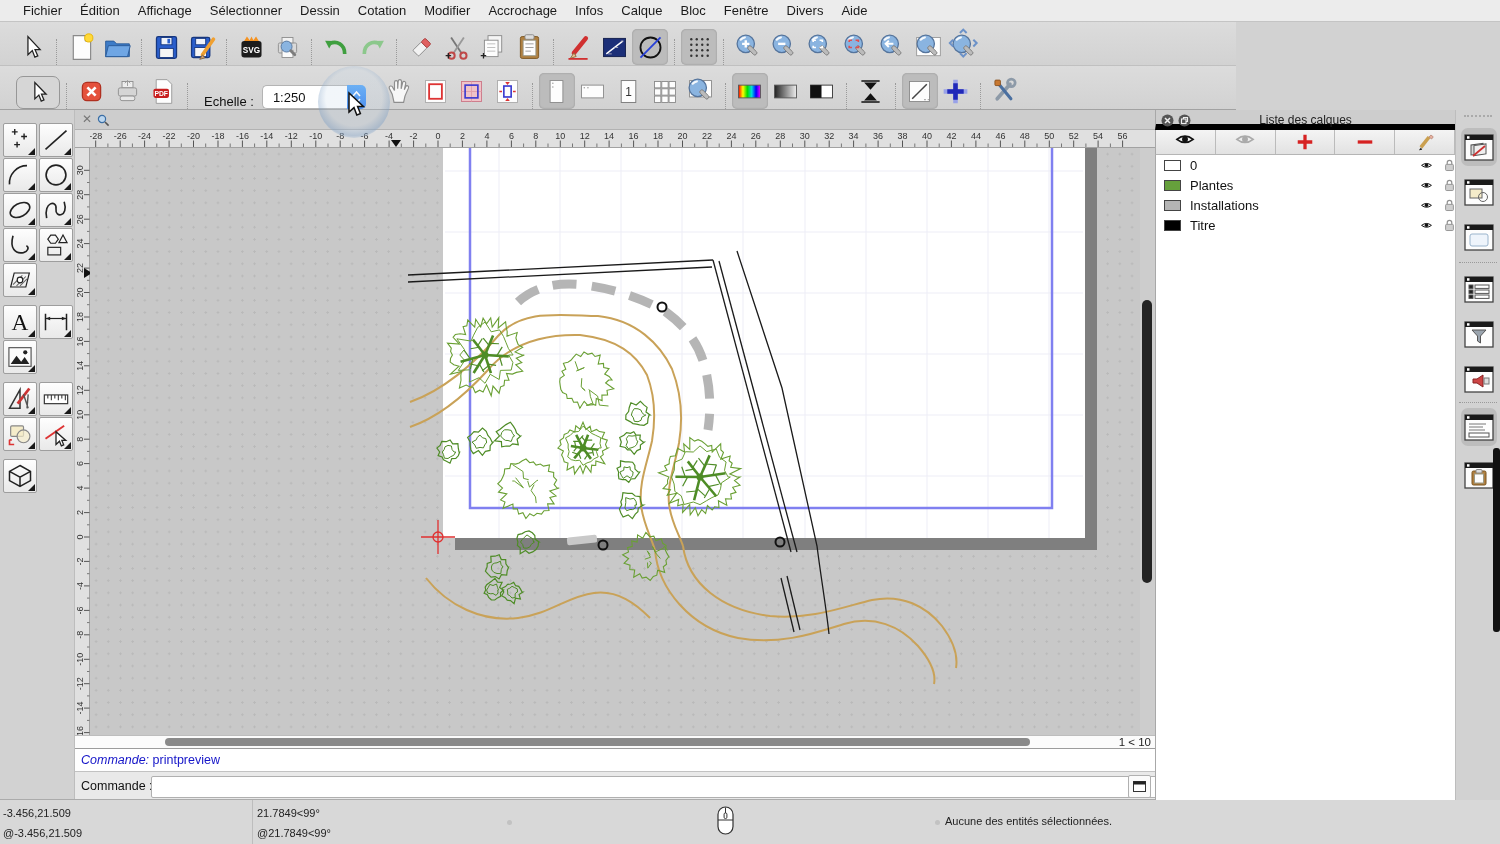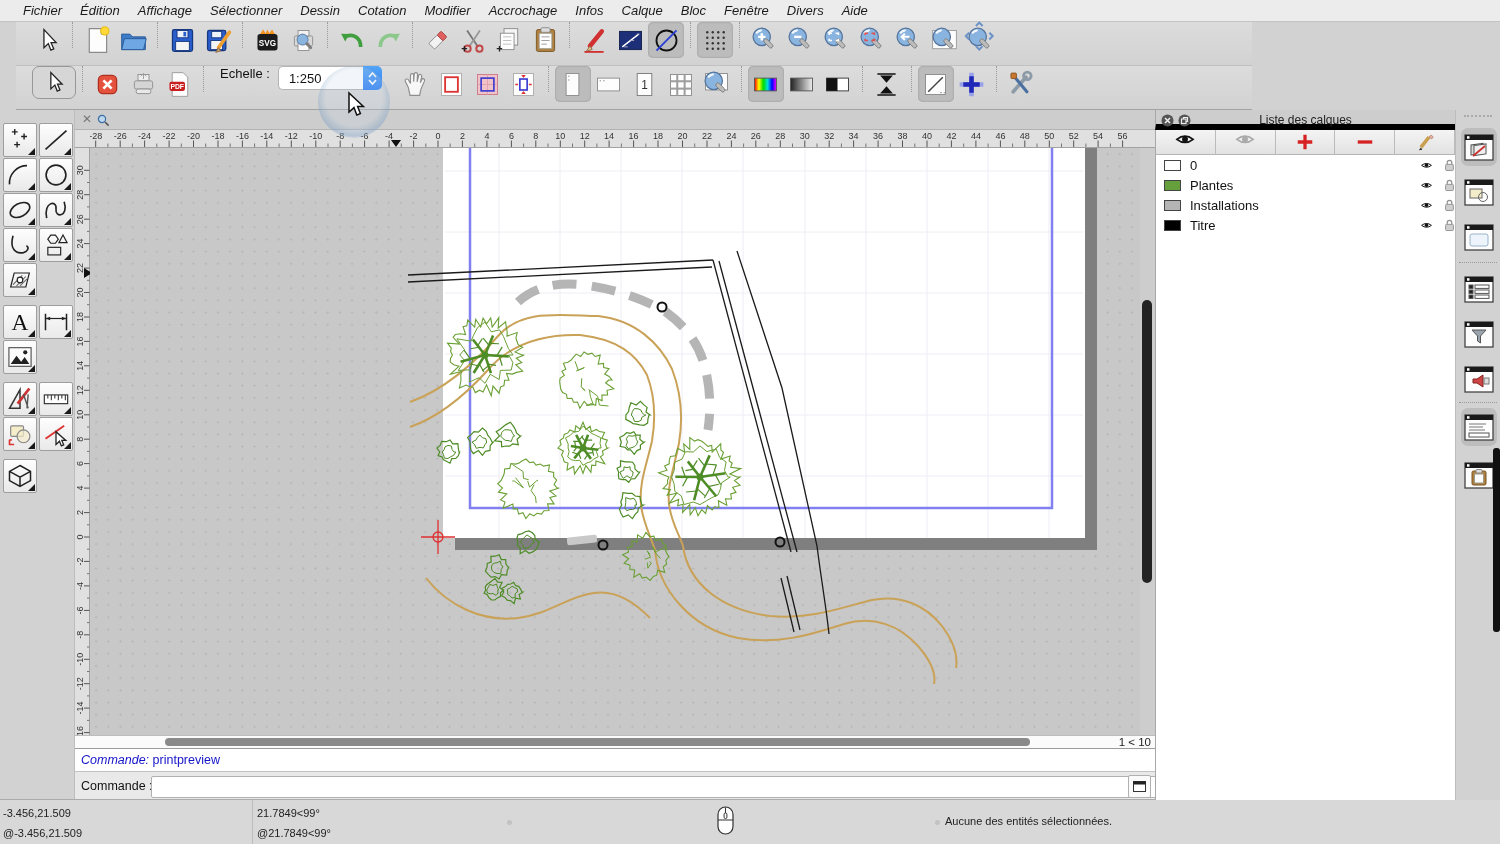--- a/index.html
+++ b/index.html
@@ -3,24 +3,24 @@
 <meta charset="utf-8">
 <style>
   html,body{margin:0;padding:0;}
   body{width:1500px;height:844px;position:relative;overflow:hidden;
        font-family:"Liberation Sans","DejaVu Sans",sans-serif;background:#d2d2d2;
        -webkit-font-smoothing:antialiased;}
   .abs{position:absolute;}
   
   #menu-bar{left:0;top:0;width:1500px;height:22px;background:#ececec;border-bottom:1px solid #c4c4c4;
             display:flex;align-items:center;padding-left:14px;box-sizing:border-box;}
-  .menu-item{font-size:13px;color:#1b1b1b;padding:0 9px;white-space:nowrap;font-style:italic;}
+  .menu-item{font-size:13px;color:#1b1b1b;padding:0 9px;white-space:nowrap;}
   
-  .toolbar{left:16px;width:1236px;height:44px;background:linear-gradient(#dcdcdc,#d2d2d2);
-           display:flex;align-items:flex-start;box-sizing:border-box;}
+  .toolbar{left:0;width:1236px;height:44px;background:linear-gradient(#dcdcdc,#d2d2d2);
+           display:flex;align-items:flex-end;box-sizing:border-box;}
   #main-toolbar{top:22px;border-bottom:1px solid #c0c0c0;padding-left:14px;}
   #print-toolbar{top:66px;border-bottom:1px solid #a2a2a2;padding-left:16px;}
   .tb-btn{width:36px;height:36px;border:none;background:transparent;padding:2px;border-radius:5px;
           display:flex;align-items:center;justify-content:center;flex:0 0 auto;}
   .tb-btn svg{width:31px;height:31px;display:block;}
   .tb-btn.active{background:#bcbcbc;box-shadow:inset 0 0 2px rgba(0,0,0,.25);}
   .tb-btn.boxed{border:1px solid #979797;background:#d6d6d6;border-radius:7px;width:44px;height:33px;}
   .tb-sep{width:0;height:26px;border-left:1px dotted #9a9a9a;margin:0 6px;flex:0 0 auto;}
   .tb-label{font-size:13px;color:#111;margin:0 8px 0 10px;flex:0 0 auto;}
   #scale-combo{display:flex;height:24px;flex:0 0 auto;margin-right:16px;}

